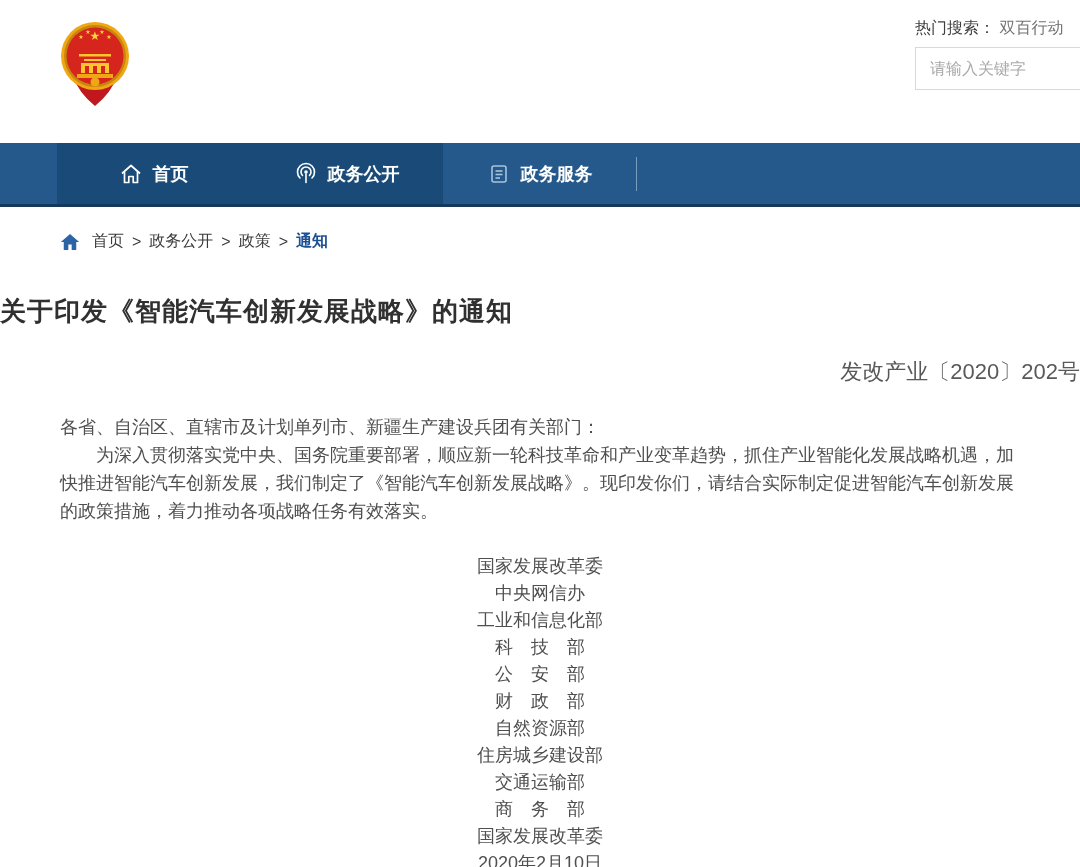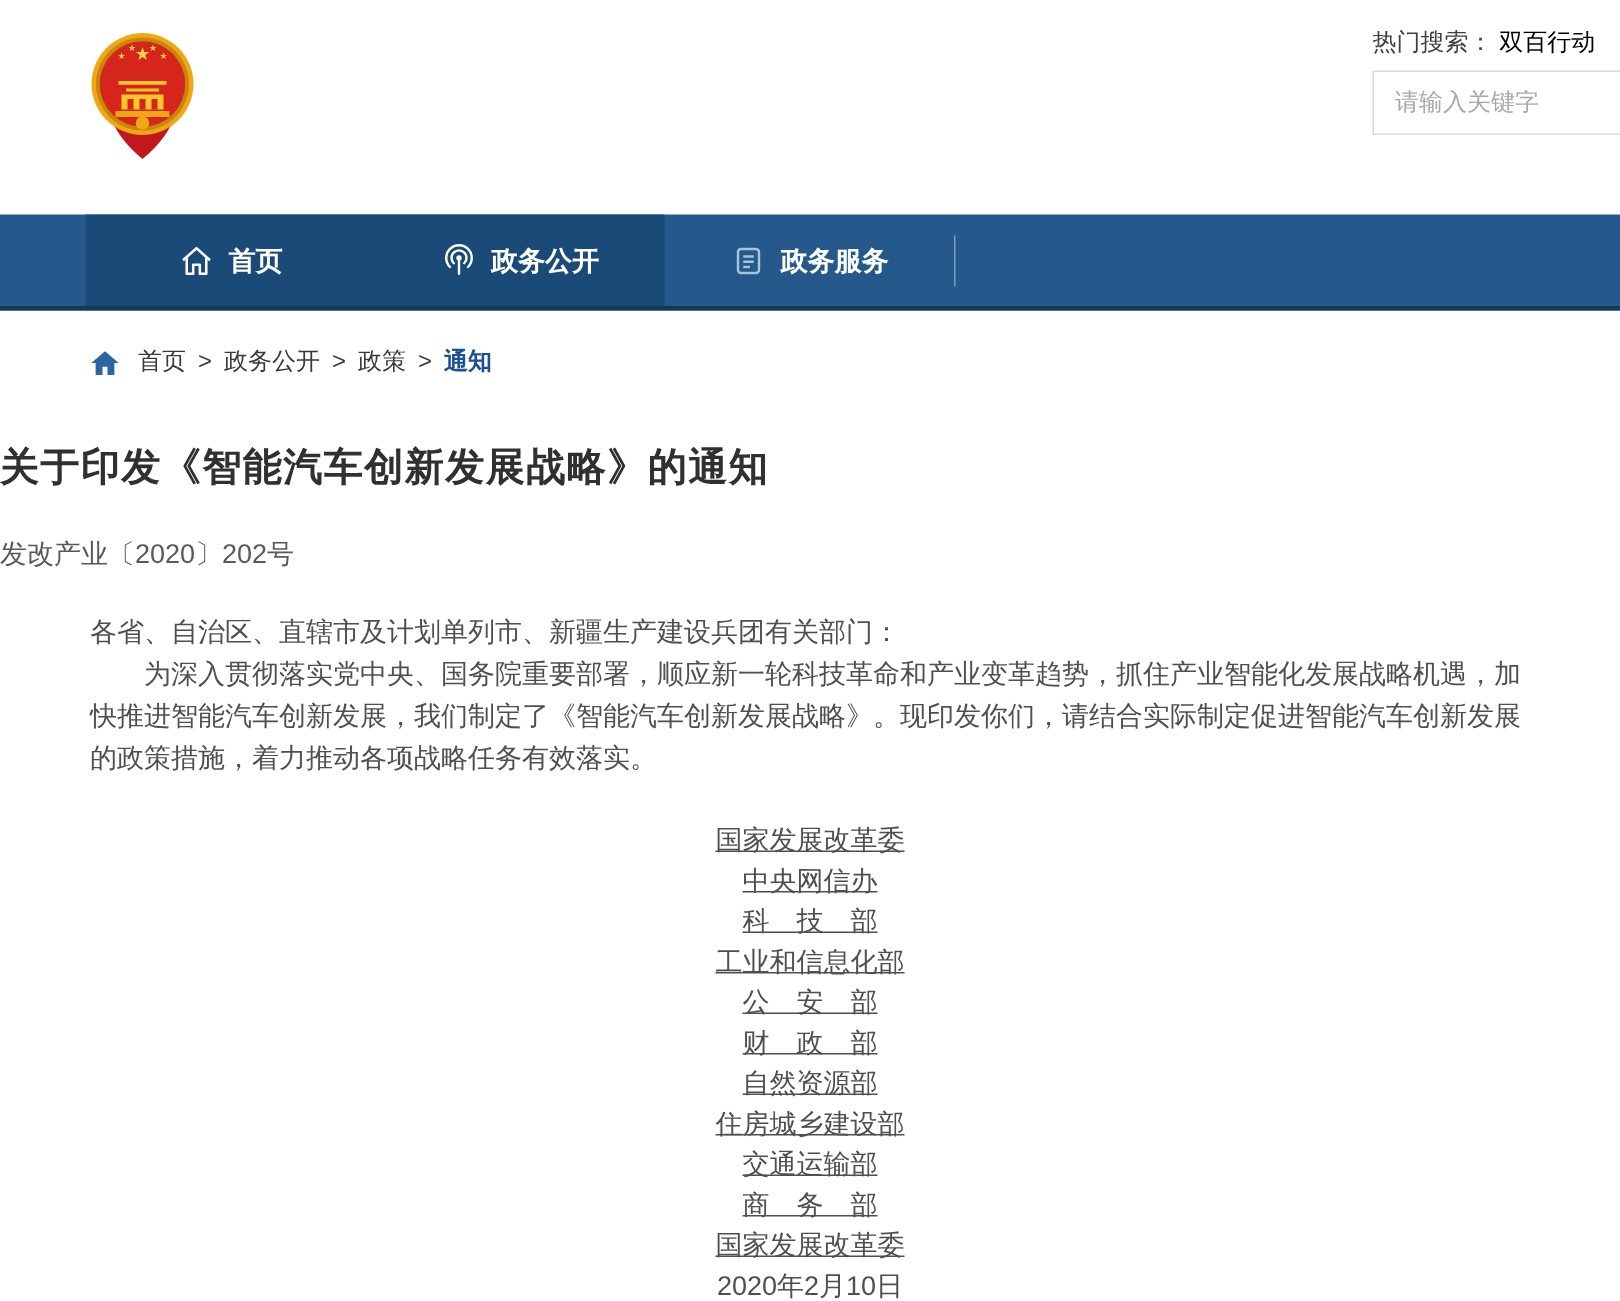--- a/index.html
+++ b/index.html
@@ -26,21 +26,21 @@
   .site-titles{position:absolute;left:145px;top:26px;}
   .site-title-zh{
     font-size:38px;font-weight:bold;color:var(--brand-blue);
     letter-spacing:0px;line-height:1.15;white-space:nowrap;
   }
   .site-title-en{
     font-size:25px;color:var(--brand-blue);letter-spacing:1.5px;
     line-height:1.1;margin-top:2px;white-space:nowrap;
   }
   .hot-search{position:absolute;left:915px;top:18px;font-size:16px;color:#3f3f3f;white-space:nowrap;}
-  .hot-search a{color:#000000;text-decoration:none;margin-right:18px;}
+  .hot-search a{color:#737373;text-decoration:none;margin-right:18px;}
   .search-box{
     position:absolute;left:915px;top:47px;width:250px;height:43px;
     border:1px solid #d9d9d9;background:#fff;display:flex;align-items:center;
   }
   .search-box input{
     border:none;outline:none;font-size:16px;color:#444;width:100%;
     padding:0 14px;font-family:inherit;background:transparent;
   }
   .search-box input::placeholder{color:#a9a9a9;}
 
@@ -69,25 +69,25 @@
   .breadcrumb a{color:#3a3a3a;text-decoration:none;}
   .breadcrumb .sep{margin:0 8px;color:#3a3a3a;}
   .breadcrumb .current{color:var(--breadcrumb-active);font-weight:bold;text-align:right;}
 
   
   .article{position:absolute;left:0;top:270px;width:1080px;}
   .article-title{
     text-align:left;font-size:26px;font-weight:bold;color:#303030;
     margin-top:24px;letter-spacing:1px;
   }
-  .doc-number{text-align:left;font-size:18px;color:#595959;margin-top:28px;}
+  .doc-number{text-align:right;font-size:22px;color:#595959;margin-top:28px;}
   .article-body{margin:26px 60px 0 60px;font-size:18px;line-height:28px;color:var(--body-text);}
   .article-body .salutation{text-indent:0;}
   .article-body .para{text-indent:2em;}
-  .signers{margin-top:28px;text-align:center;font-size:18px;line-height:27px;color:var(--body-text);text-decoration:underline;}
+  .signers{margin-top:28px;text-align:center;font-size:18px;line-height:27px;color:var(--body-text);}
   .signers div{white-space:pre;}
   .sign-date{text-align:center;font-size:18px;line-height:27px;color:var(--body-text);}
 </style>
 </head>
 <body>
 
 <div class="header">
 
   <div class="emblem">
     <svg viewBox="0 0 74 92" xmlns="http://www.w3.org/2000/svg">
@@ -196,22 +196,22 @@
   <div class="doc-number">发改产业〔2020〕202号</div>
 
   <div class="article-body">
     <div class="salutation">各省、自治区、直辖市及计划单列市、新疆生产建设兵团有关部门：</div>
     <div class="para">为深入贯彻落实党中央、国务院重要部署，顺应新一轮科技革命和产业变革趋势，抓住产业智能化发展战略机遇，加快推进智能汽车创新发展，我们制定了《智能汽车创新发展战略》。现印发你们，请结合实际制定促进智能汽车创新发展的政策措施，着力推动各项战略任务有效落实。</div>
   </div>
 
   <div class="signers">
     <div>国家发展改革委</div>
     <div>中央网信办</div>
+    <div>工业和信息化部</div>
     <div>科　技　部</div>
-    <div>工业和信息化部</div>
     <div>公　安　部</div>
     <div>财　政　部</div>
     <div>自然资源部</div>
     <div>住房城乡建设部</div>
     <div>交通运输部</div>
     <div>商　务　部</div>
     <div>国家发展改革委</div>
   </div>
   <div class="sign-date">2020年2月10日</div>
 </div>

